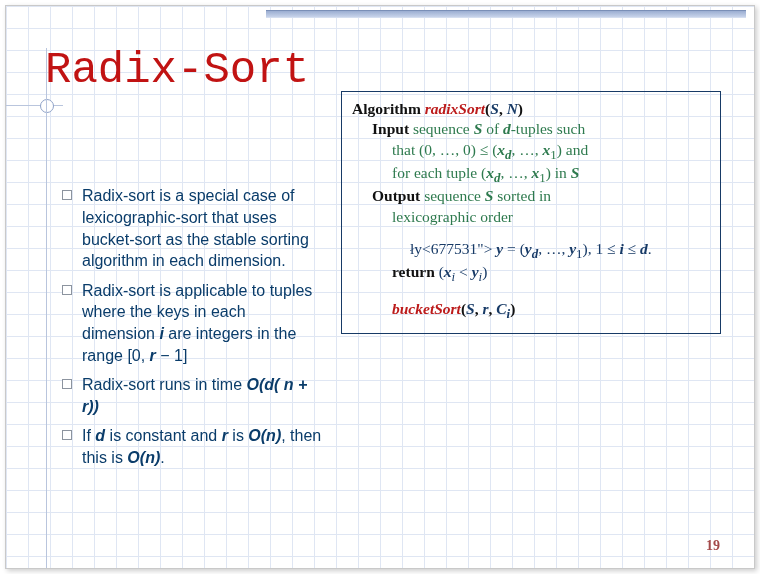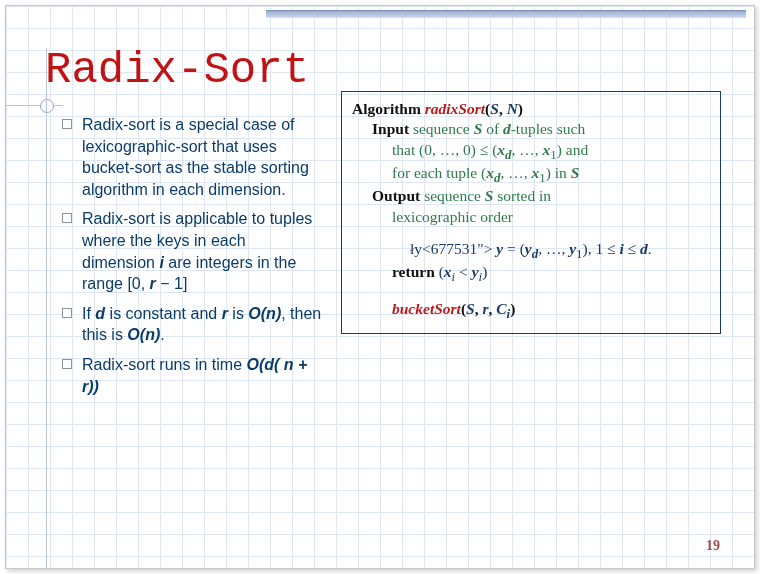--- a/index.html
+++ b/index.html
@@ -80,21 +80,21 @@
     border-radius: 50%;
     background: #fff;
   }
   .content {
     position: absolute;
     left: 56px;
     top: 108px;
     right: 20px;
     bottom: 20px;
     display: flex;
-    align-items: flex-start;
+    align-items: center;
   }
   .bullets {
     width: 260px;
     list-style: none;
     padding: 0;
     margin: 0;
   }
   .bullets li {
     position: relative;
     padding-left: 20px;
@@ -161,25 +161,25 @@
       <li>
         <span class="sq"></span>
         <span>Radix-sort is a special case of lexicographic-sort that uses bucket-sort as the stable sorting algorithm in each dimension.</span>
       </li>
       <li>
         <span class="sq"></span>
         <span>Radix-sort is applicable to tuples where the keys in each dimension </span><span class="ob">i</span><span> are integers in the range </span><span>[0, </span><span class="ob">r</span><span> − 1]</span>
       </li>
       <li>
         <span class="sq"></span>
+        <span>Radix-sort runs in time </span><span class="ob">O</span><span class="ob">(</span><span class="ob">d</span><span class="ob">( </span><span class="ob">n</span><span class="ob"> + </span><span class="ob">r</span><span class="ob">))</span>
+      </li>
+      <li>
+        <span class="sq"></span>
         <span>If </span><span class="ob">d</span><span> is constant and </span><span class="ob">r</span><span> is </span><span class="ob">O</span><span class="ob">(</span><span class="ob">n</span><span class="ob">)</span><span>, then this is </span><span class="ob">O</span><span class="ob">(</span><span class="ob">n</span><span class="ob">)</span><span>.</span>
-      </li>
-      <li>
-        <span class="sq"></span>
-        <span>Radix-sort runs in time </span><span class="ob">O</span><span class="ob">(</span><span class="ob">d</span><span class="ob">( </span><span class="ob">n</span><span class="ob"> + </span><span class="ob">r</span><span class="ob">))</span>
       </li>
     </ul>
   </div>
 
   <div class="algo-box">
     <div>
       <b class="blk">Algorithm </b><span class="red">radixSort</span><b class="blk">(</b><span class="var">S</span><b class="blk">, </b><span class="var">N</span><b class="blk">)</b>
     </div>
     <span class="ind1">
       <b class="blk">Input </b><span class="grn">sequence </span><span class="var grn">S</span><span class="grn"> of  </span><span class="var grn">d</span><span class="grn">-tuples such</span>

